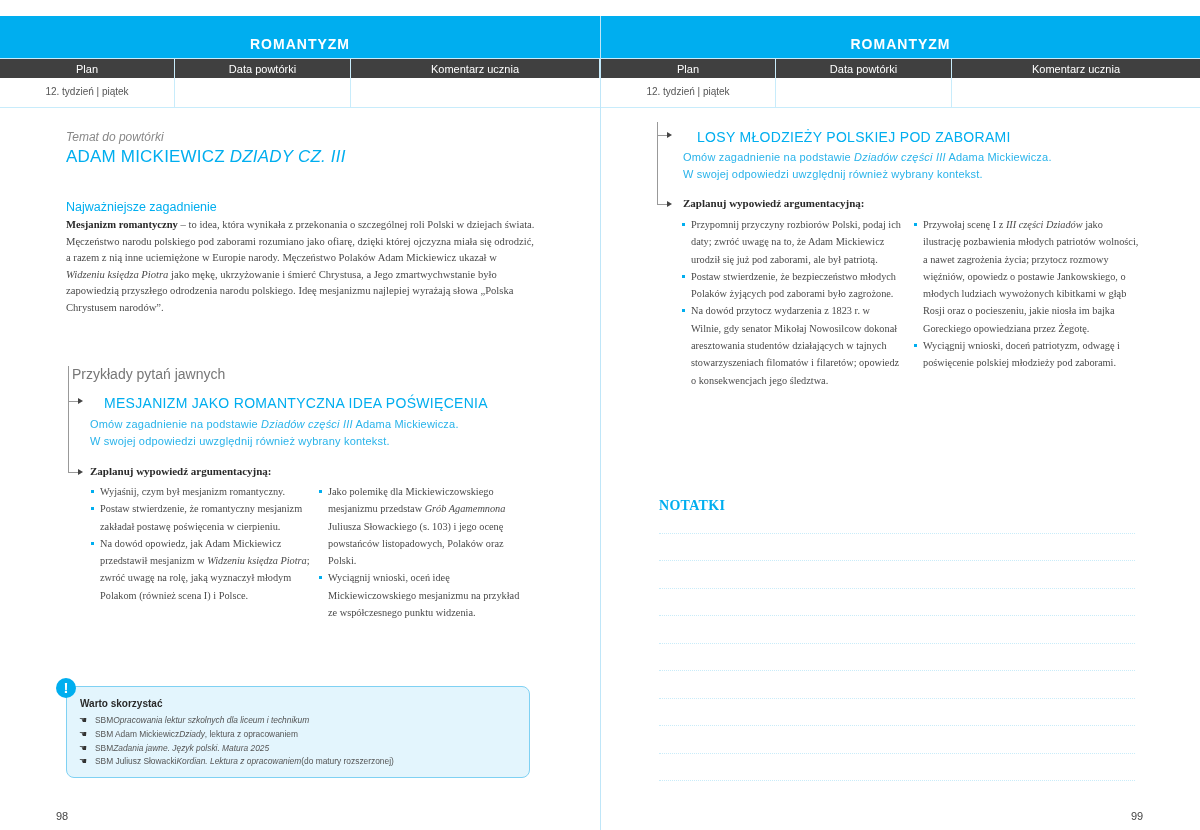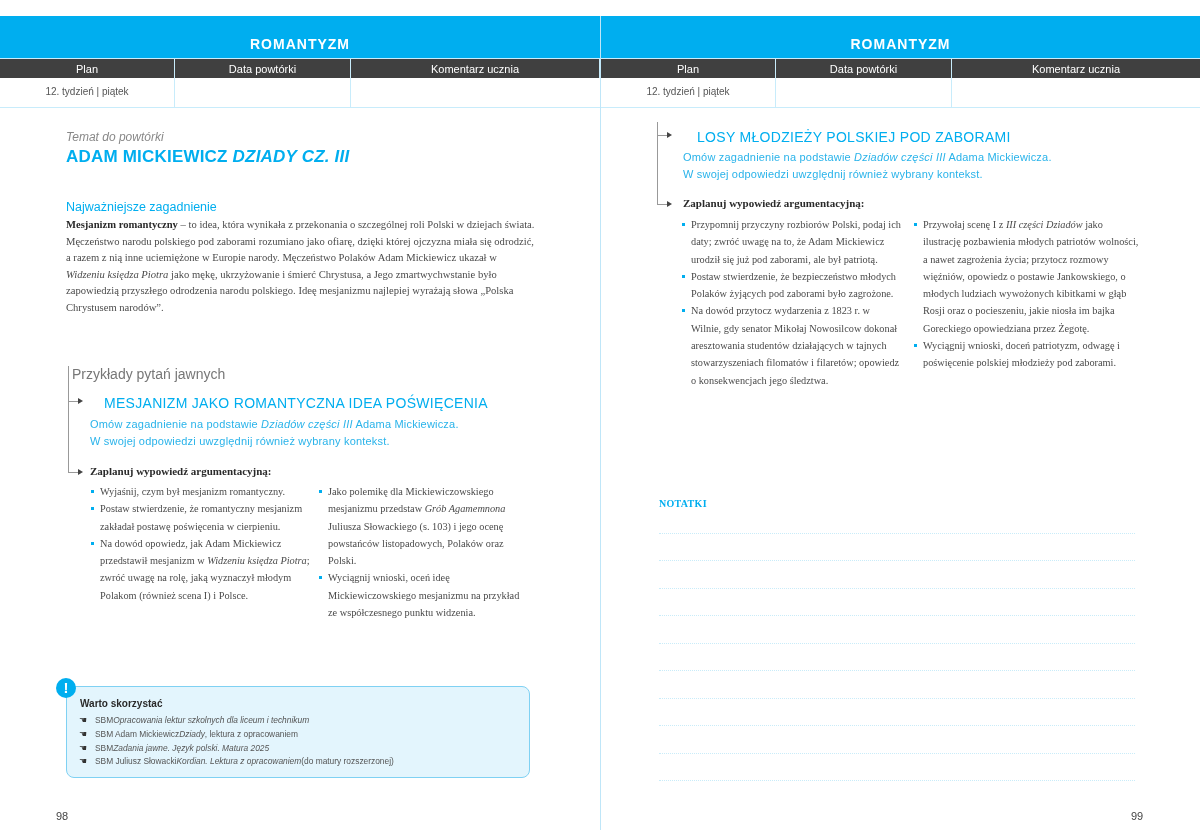--- a/index.html
+++ b/index.html
@@ -33,21 +33,21 @@
   .hdr-val:last-child { border-right: none; }
 
   
   .topic-label {
     position: absolute; left: 66px; top: 114px;
     font-family: "Liberation Sans", sans-serif; font-style: italic;
     font-size: 12px; color: #888;
   }
   .topic-title {
     position: absolute; left: 66px; top: 131px;
-    font-family: "Liberation Sans", sans-serif; font-weight: bold;
+    font-family: "Liberation Sans", sans-serif; font-weight: normal;
     font-size: 17px; color: #00aeef; letter-spacing: 0.2px;
   }
   .topic-title i { font-style: italic; }
 
   .sec-head {
     position: absolute; left: 66px; top: 184px;
     font-family: "Liberation Sans", sans-serif; font-size: 12.5px; color: #00aeef;
   }
   .intro {
     position: absolute; left: 66px; top: 201px; width: 470px;
@@ -117,21 +117,21 @@
   .info-list i { }
 
   .page-num {
     position: absolute; top: 794px;
     font-family: "Liberation Sans", sans-serif; font-size: 11px; color: #444;
   }
 
   
   .notes-head {
     position: absolute; left: 58px; top: 482px;
-    font-weight: bold; font-size: 10px; color: #00aeef; letter-spacing: 0.3px;
+    font-weight: bold; font-size: 14px; color: #00aeef; letter-spacing: 0.3px;
   }
   .note-line {
     position: absolute; left: 58px; width: 476px;
     border-top: 1px dotted #c9ecf9;
   }
 </style>
 </head>
 <body>
 
 <div class="page left">

